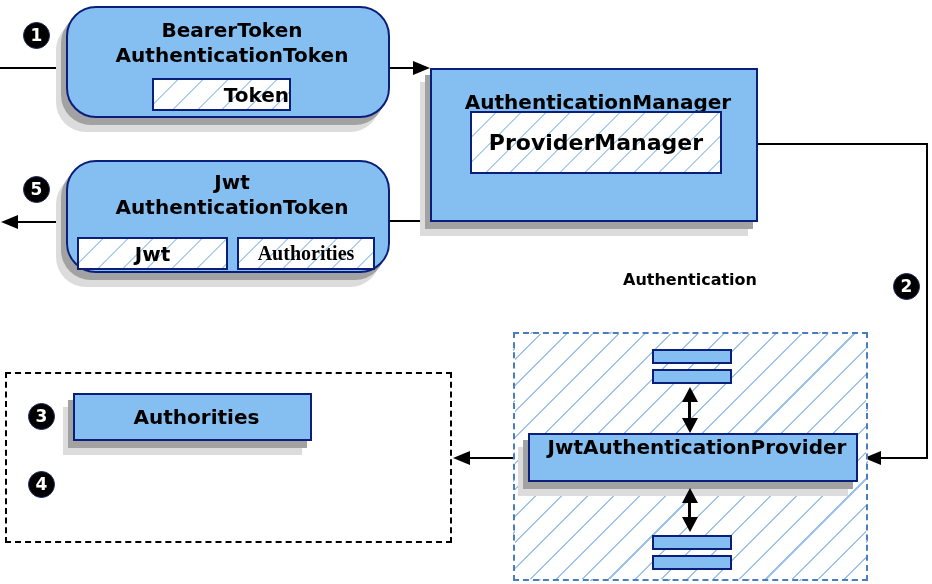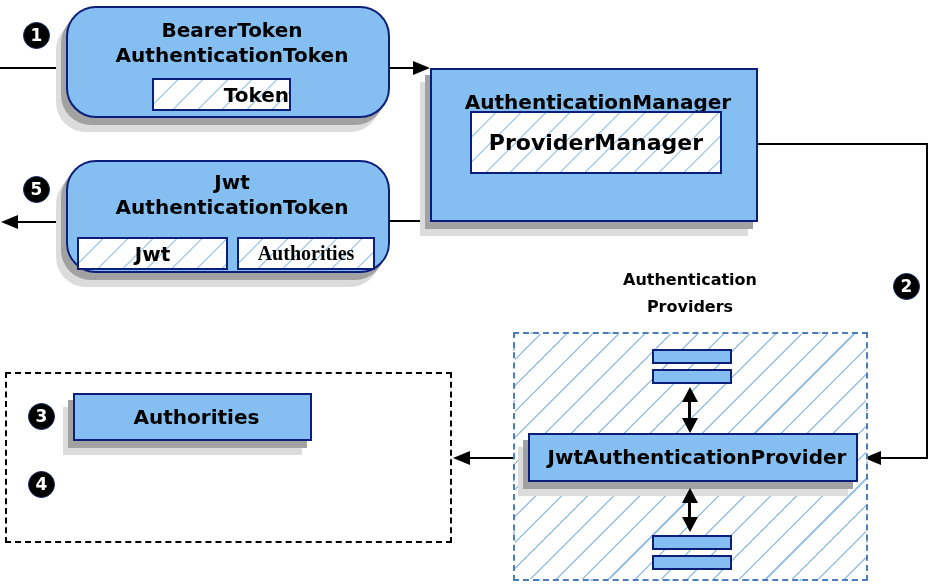--- a/index.html
+++ b/index.html
@@ -155,33 +155,32 @@
   </div>
   <div class="hatch-chip" style="left:77px; top:237px; width:151px; height:33px;">
     <span>Jwt</span>
   </div>
   <div class="hatch-chip" style="left:237px; top:237px; width:138px; height:33px;font-family:Liberation Serif, serif;">
     <span>Authorities</span>
   </div>
 
   <div class="group-title" style="left:590px; top:266px; width:200px;">
     <div>Authentication</div>
-    <div>Providers</div>
   </div>
 
   <div class="group-hatch" style="left:513px; top:332px; width:355px; height:249px;"></div>
 
   <div class="bar" style="left:652px; top:349px;"></div>
   <div class="bar" style="left:652px; top:369px;"></div>
 
   <div class="tri tri-up" style="left:682px; top:387px;"></div>
   <div class="vshaft" style="left:688px; top:399px; height:22px;"></div>
   <div class="tri tri-down" style="left:682px; top:418px;"></div>
 
-  <div class="node shadow2" style="left:528px; top:433px; width:330px; height:49px; display:flex; align-items:center; justify-content:center;">
+  <div class="node shadow2" style="left:528px; top:433px; width:330px; height:49px; display:flex; align-items:flex-start; justify-content:center;">
     <span class="node-title">JwtAuthenticationProvider</span>
   </div>
 
   <div class="tri tri-up" style="left:682px; top:488px;"></div>
   <div class="vshaft" style="left:688px; top:500px; height:20px;"></div>
   <div class="tri tri-down" style="left:682px; top:517px;"></div>
 
   <div class="bar" style="left:652px; top:535px;"></div>
   <div class="bar" style="left:652px; top:555px;"></div>
 

